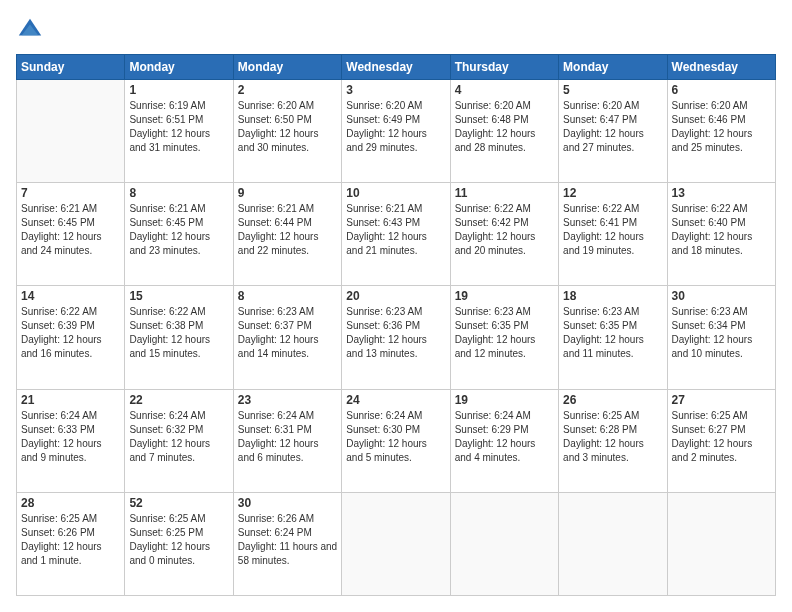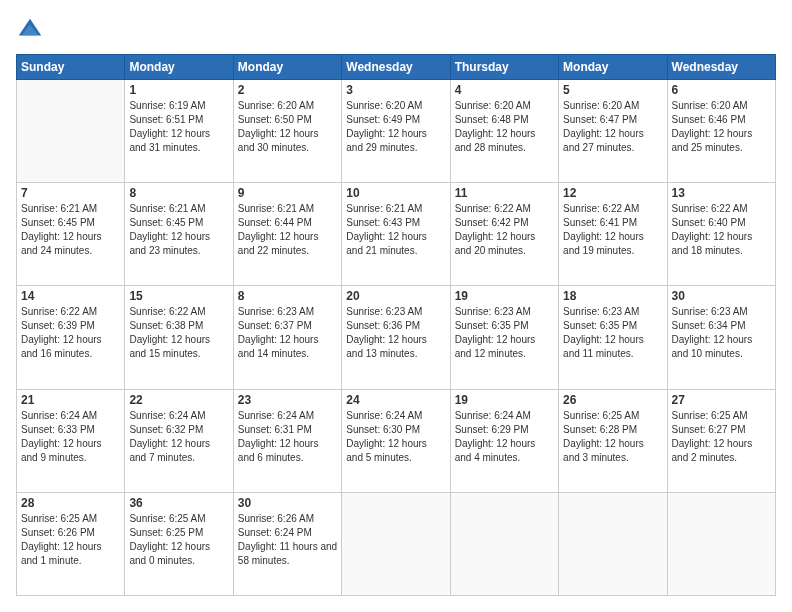--- a/index.html
+++ b/index.html
@@ -358,21 +358,21 @@
         <tr>
           <td>
           <span class="day-number">28</span>
           <div class="day-info">
             Sunrise: 6:25 AM<br>
             Sunset: 6:26 PM<br>
             Daylight: 12 hours and 1 minute.
           </div>
         </td>
           <td>
-          <span class="day-number">36</span>
+          <span class="day-number">52</span>
           <div class="day-info">
             Sunrise: 6:25 AM<br>
             Sunset: 6:25 PM<br>
             Daylight: 12 hours and 0 minutes.
           </div>
         </td>
           <td>
           <span class="day-number">30</span>
           <div class="day-info">
             Sunrise: 6:26 AM<br>

